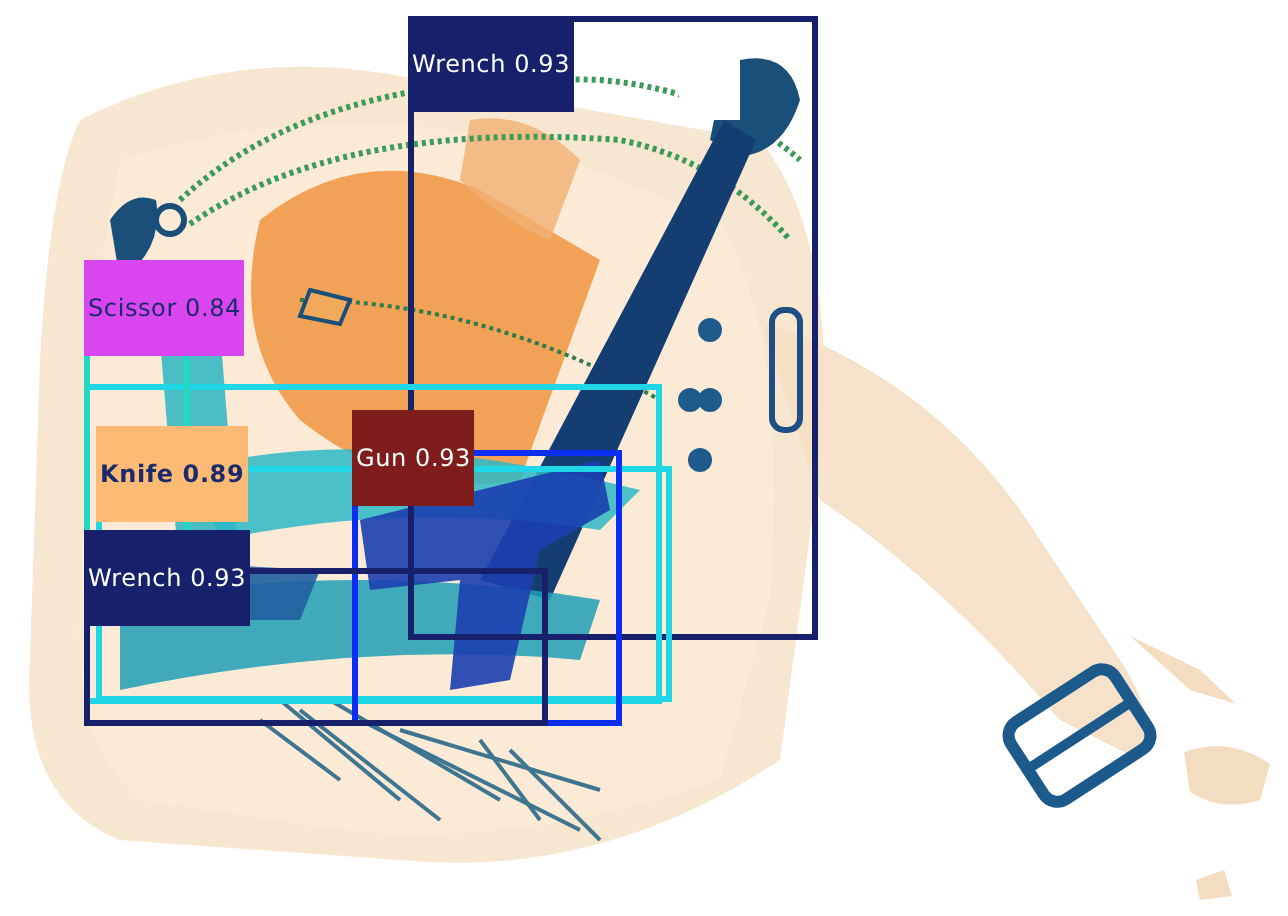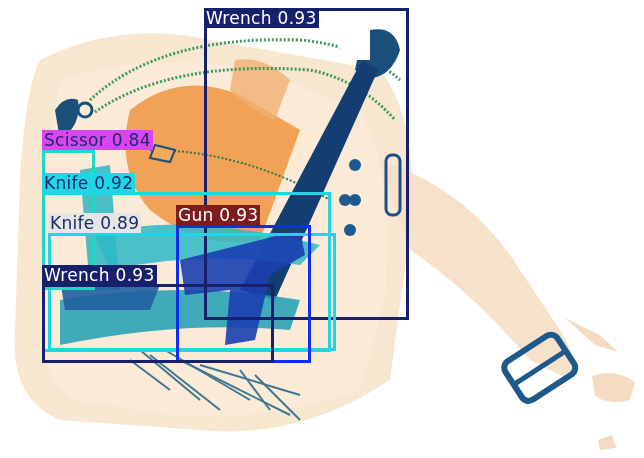--- a/index.html
+++ b/index.html
@@ -6,22 +6,22 @@
     body {
       width: 644px; height: 458px; overflow: hidden; position: relative;
       background: #ffffff;
       font-family: "DejaVu Sans", sans-serif;
     }
     #scene { position: absolute; left: 0; top: 0; width: 644px; height: 458px; }
     .box {
       position: absolute; box-sizing: border-box; border-style: solid; border-width: 3px;
     }
     .label {
-      position: absolute; white-space: nowrap; font-size: 17px; line-height: 20px;
-      padding: 0 2px; letter-spacing: 0.3px;
+      position: absolute; white-space: nowrap; font-size: 12px; line-height: 20px;
+      padding: 14px 2px; letter-spacing: 0.3px;
     }
   </style>
 </head>
 <body>
 
 <div id="scene">
   <svg width="644" height="458" viewBox="0 0 644 458" style="position:absolute;left:0;top:0;">
 
     <path d="M40 60 Q120 20 210 40 L380 70 Q420 120 410 230 L390 380 Q300 440 200 430 L60 420 Q10 400 15 330 L20 180 Q25 90 40 60 Z" fill="#f6e2c8" opacity="0.85"></path>
     <path d="M60 80 Q150 50 260 70 L360 110 Q395 170 385 300 L360 390 Q260 425 170 415 L70 400 Q35 370 40 300 L45 160 Z" fill="#f9ead6" opacity="0.9"></path>
@@ -80,17 +80,16 @@
   <div class="box" style="left:204px;top:8px;width:205px;height:312px;border-color:#16206b;"></div>
   <div class="label" style="left:204px;top:8px;background:#16206b;color:#ffffff;">Wrench 0.93</div>
 
   <div class="box" style="left:42px;top:192px;width:289px;height:160px;border-color:#1fd6e6;"></div>
   <div class="box" style="left:48px;top:233px;width:288px;height:118px;border-color:#1fd6e6;"></div>
   <div class="box" style="left:42px;top:150px;width:53px;height:140px;border-color:#22d8c4;"></div>
   <div class="box" style="left:176px;top:225px;width:135px;height:138px;border-color:#0a2ff0;"></div>
   <div class="box" style="left:42px;top:284px;width:232px;height:79px;border-color:#16206b;"></div>
 
   <div class="label" style="left:42px;top:130px;background:#d946ef;color:#1b2a6b;">Scissor 0.84</div>
-  <div class="label" style="left:42px;top:173px;background:#1fd6e6;color:#1b2a6b;">Knife 0.92</div>
-  <div class="label" style="left:48px;top:213px;background:#e5e5e5;color:#1b2a6b;">Knife 0.89</div>
+  <div class="label" style="left:48px;top:213px;background:#fdba74;color:#1b2a6b;font-weight:bold;">Knife 0.89</div>
   <div class="label" style="left:176px;top:205px;background:#7f1d1d;color:#ffffff;">Gun 0.93</div>
   <div class="label" style="left:42px;top:265px;background:#16206b;color:#ffffff;">Wrench 0.93</div>
 </div>
 
 </body></html>

